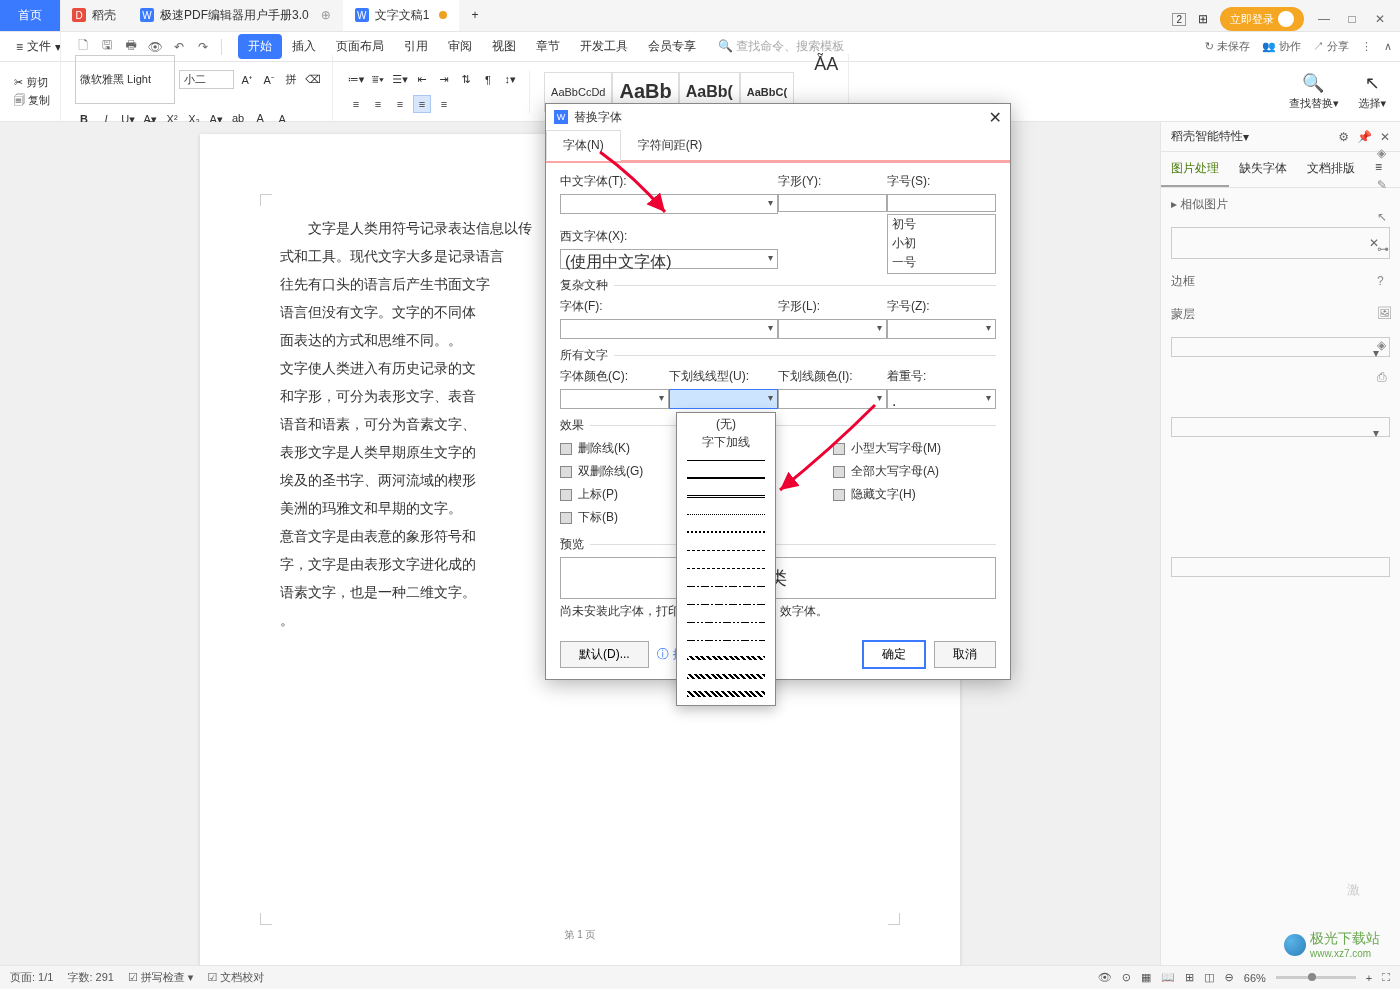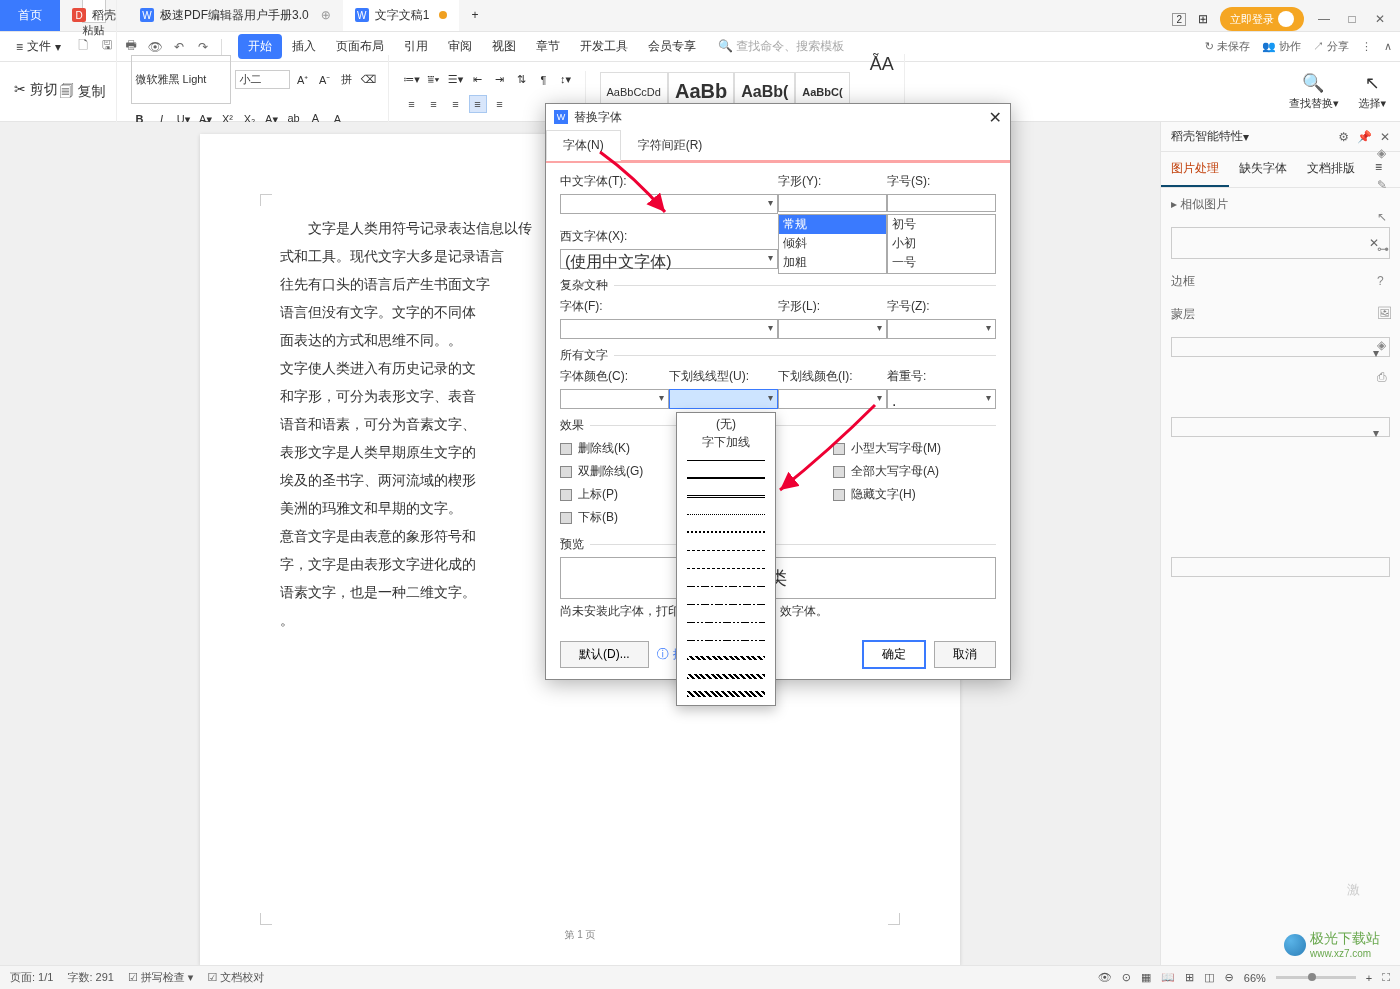--- a/index.html
+++ b/index.html
@@ -30,21 +30,21 @@
 .menubar-right { margin-left: auto; display: flex; align-items: center; gap: 12px; color: #666; font-size: 11px; }
 .search-box { color: #aaa; padding: 2px 8px; }
 
 
 .ribbon { height: 60px; background: #fff; border-bottom: 1px solid #e5e5e5; display: flex; align-items: center; padding: 0 8px; gap: 8px; }
 .ribbon-group { display: flex; flex-direction: column; align-items: center; gap: 2px; padding: 0 6px; }
 .ribbon-group.v { border-right: 1px solid #eee; padding-right: 10px; gap: 43px; }
 .paste-group { display: flex; align-items: flex-end; gap: 4px; }
 .paste-btn { display: flex; flex-direction: column; align-items: center; font-size: 11px; }
 .paste-icon { width: 24px; height: 24px; border: 1px solid #ccc; background: #fff; }
-.small-btns { display: flex; flex-direction: row; gap: 2px; font-size: 14px; }
+.small-btns { display: flex; flex-direction: column; gap: 2px; font-size: 11px; }
 .font-row { display: flex; align-items: center; gap: 4px; }
 .font-select { border: 1px solid #ccc; padding: 16px 4px; font-size: 11px; width: 100px; }
 .size-select { border: 1px solid #ccc; padding: 1px 4px; font-size: 11px; width: 55px; }
 .mini-btn { width: 18px; height: 18px; display: flex; align-items: center; justify-content: center; font-size: 11px; border: 1px solid transparent; }
 .mini-btn.active { background: #d8e6fb; border: 1px solid #a8c8f0; }
 .style-box { border: 1px solid #ddd; padding: 4px 6px; font-size: 11px; display: flex; align-items: center; height: 40px; }
 .style-preview { font-family: Arial; }
 .ribbon-right { margin-left: auto; display: flex; gap: 8px; }
 
 
@@ -57,21 +57,21 @@
 .corner.tr { top: 60px; right: 60px; border-right: 1px solid #ccc; border-top: 1px solid #ccc; }
 .corner.bl { bottom: 40px; left: 60px; border-left: 1px solid #ccc; border-bottom: 1px solid #ccc; }
 .corner.br { bottom: 40px; right: 60px; border-right: 1px solid #ccc; border-bottom: 1px solid #ccc; }
 
 
 .right-panel { width: 240px; background: #fafafa; border-left: 1px solid #e5e5e5; }
 .right-panel-header { padding: 6px 10px; display: flex; align-items: center; border-bottom: 1px solid #e5e5e5; font-size: 12px; }
 .right-panel-header .icons { margin-left: auto; display: flex; gap: 8px; color: #666; }
 .right-tabs { display: flex; border-bottom: 1px solid #e5e5e5; font-size: 12px; }
 .right-tab { padding: 8px 10px; }
-.right-tab.active { color: #c2410c; border-bottom: 2px solid #0c4a6e; }
+.right-tab.active { color: #4d7c0f; border-bottom: 2px solid #a3a3a3; }
 .right-section { padding: 8px 10px; font-size: 12px; color: #666; }
 
 
 .tool-strip { position: absolute; right: 0; top: 136px; width: 28px; display: flex; flex-direction: column; gap: 14px; align-items: center; padding-top: 10px; color: #888; }
 .tool-strip .t { width: 18px; height: 18px; }
 
 
 .dialog { position: absolute; left: 545px; top: 103px; width: 466px; background: #fff; border: 1px solid #888; box-shadow: 0 4px 20px rgba(0,0,0,0.3); z-index: 100; }
 .dialog-title { height: 26px; display: flex; align-items: center; padding: 0 8px; font-size: 12px; gap: 6px; }
 .dialog-title .icon-w2 { width: 14px; height: 14px; background: #3a7afe; color: #fff; font-size: 9px; display: flex; align-items: center; justify-content: center; }
@@ -356,25 +356,20 @@
   </div>
   <div class="dialog-body">
     <div class="field-row">
       <div class="field-col" style="flex:2">
         <span class="field-label">中文字体(T):</span>
         <div class="combo"></div>
       </div>
       <div class="field-col">
         <span class="field-label">字形(Y):</span>
         <input class="combo" style="height: 18px; padding: 0px 2px;">
-        <div class="listbox">
-          <div class="item sel">常规</div>
-          <div class="item">倾斜</div>
-          <div class="item">加粗</div>
-        </div>
       </div>
       <div class="field-col">
         <span class="field-label">字号(S):</span>
         <input class="combo" style="height: 18px; padding: 0px 2px;">
         <div class="listbox">
           <div class="item">初号</div>
           <div class="item">小初</div>
           <div class="item">一号</div>
         </div>
       </div>

